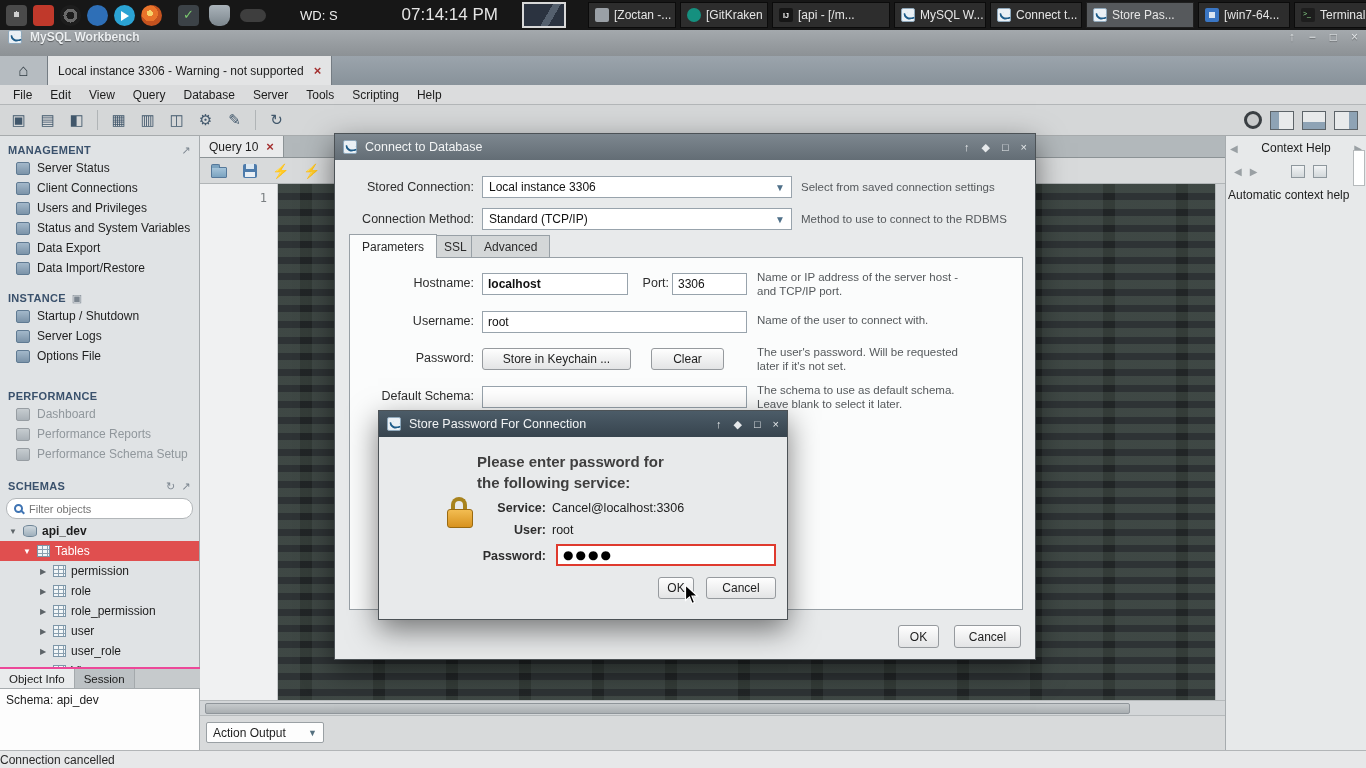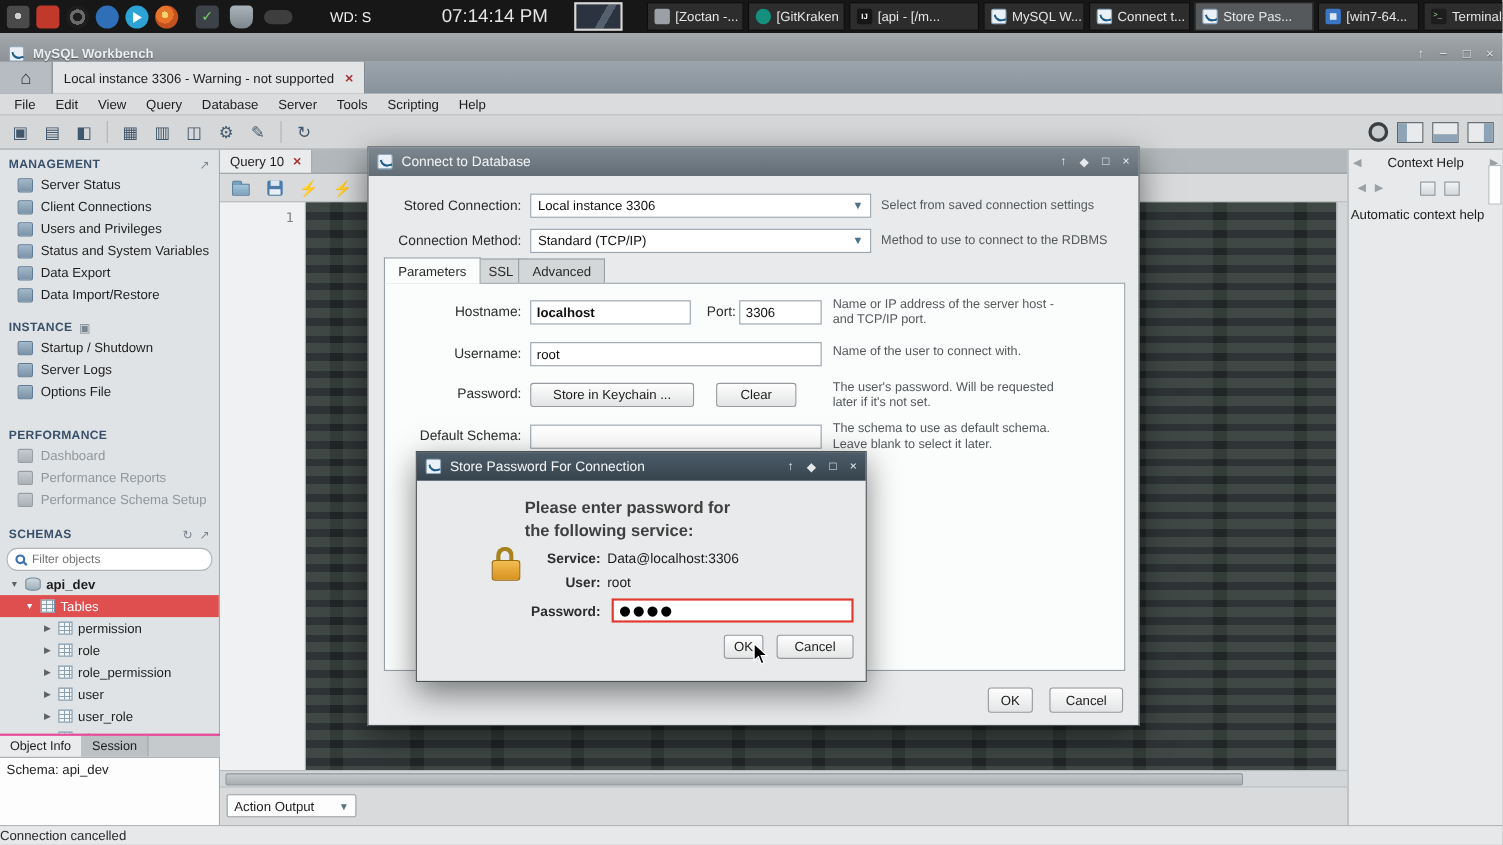--- a/index.html
+++ b/index.html
@@ -33,21 +33,21 @@
   .wi-ij{background:#161616;display:flex;align-items:center;justify-content:center}
   .wi-ij::after{content:"IJ";color:#fff;font-size:7px;font-weight:bold}
   .wi-dolphin,.ico-dolphin{width:14px;height:14px;background:#eaf0f5;border:1px solid #8fa8bb;border-radius:2px;position:relative;flex:none}
   .wi-dolphin::before,.ico-dolphin::before{content:"";position:absolute;left:2px;top:3px;width:8px;height:6px;border-bottom:2px solid #1f5d8a;border-left:2px solid #1f5d8a;border-radius:0 0 0 7px;transform:rotate(-15deg)}
   .wi-vbox{background:#3a76c4}
   .wi-vbox::after{content:"";position:absolute;left:4px;top:4px;width:6px;height:6px;background:#dce6f2}
   .wi-term{background:#1d1d1d}
   .wi-term::after{content:">_";position:absolute;left:2px;top:2px;color:#8fdc8f;font-size:7px}
 
   
-  .titlebar{position:absolute;left:0;top:30px;width:1366px;height:26px;background:linear-gradient(#a4a9ad,#8c9195);display:flex;align-items:flex-end;padding:0 8px;gap:8px;z-index:19}
+  .titlebar{position:absolute;left:0;top:30px;width:1366px;height:26px;background:linear-gradient(#a4a9ad,#8c9195);display:flex;align-items:flex-start;padding:0 8px;gap:8px;z-index:19}
   .titlebar .t-text{color:#eceff1;font-weight:bold;text-shadow:0 1px 1px rgba(0,0,0,.45);font-size:12px}
   .t-controls{margin-left:auto;display:flex;gap:14px;color:#e3e6e8;font-size:12px;text-shadow:0 1px 1px rgba(0,0,0,.4)}
   .t-controls span{cursor:default}
 
   .tabbar{position:absolute;left:0;top:56px;width:1366px;height:29px;background:linear-gradient(#9ba4ac,#88929a);display:flex;align-items:stretch;z-index:18}
   .home-tab{width:48px;background:#b6bcc1;border-right:1px solid #747c83;display:flex;align-items:center;justify-content:center;color:#2e3940;font-size:17px}
   .doc-tab{background:#e3e4e5;display:flex;align-items:center;padding:0 10px;gap:10px;border-right:1px solid #747c83;color:#1e1e1e}
   .tab-close{color:#a32f2f;font-weight:bold;font-size:13px}
 
   .menubar{position:absolute;left:0;top:85px;width:1366px;height:20px;background:#dbdcdd;border-bottom:1px solid #b3b6b8;display:flex;align-items:center;padding-left:4px;z-index:17}
@@ -531,21 +531,21 @@
       <span class="shackle"></span>
         <span class="lockbody"></span>
     </div>
 
     <div class="pd-head">
       <div>Please enter password for</div>
       <div>the following service:</div>
     </div>
 
     <div class="pd-label" style="left:60px;top:90px;width:107px">Service:</div>
-    <div class="pd-value" style="left:173px;top:90px">Data@localhost:3306</div>
+    <div class="pd-value" style="left:173px;top:90px">Cancel@localhost:3306</div>
     <div class="pd-label" style="left:60px;top:112px;width:107px">User:</div>
     <div class="pd-value" style="left:173px;top:112px">root</div>
     <div class="pd-label" style="left:60px;top:138px;width:107px">Password:</div>
     <input class="pwd-input" value="●●●●" style="">
 
     <div class="btn" style="left:279px;top:166px;width:36px;height:22px">
         <span>OK</span>
       </div>
     <div class="btn" style="left:327px;top:166px;width:70px;height:22px">
         <span>Cancel</span>

